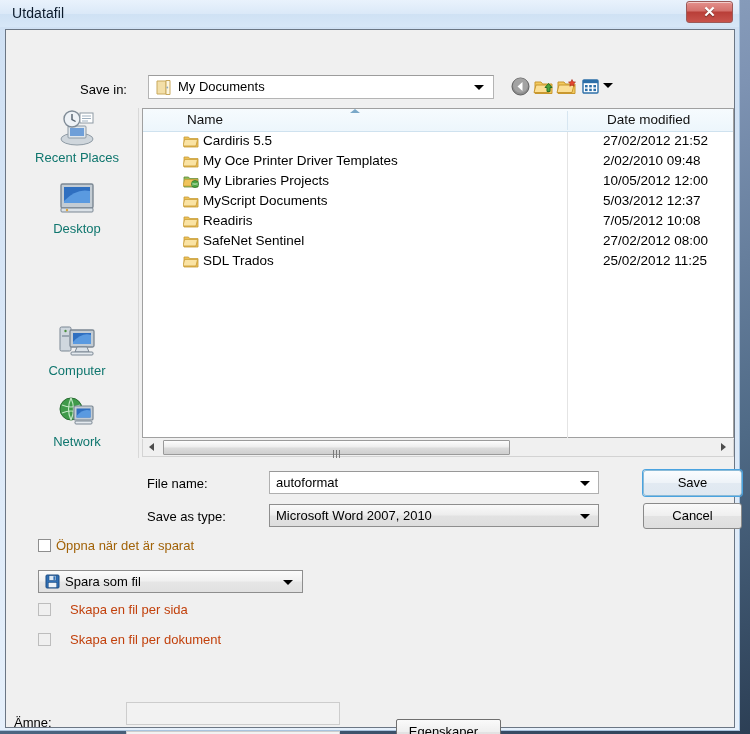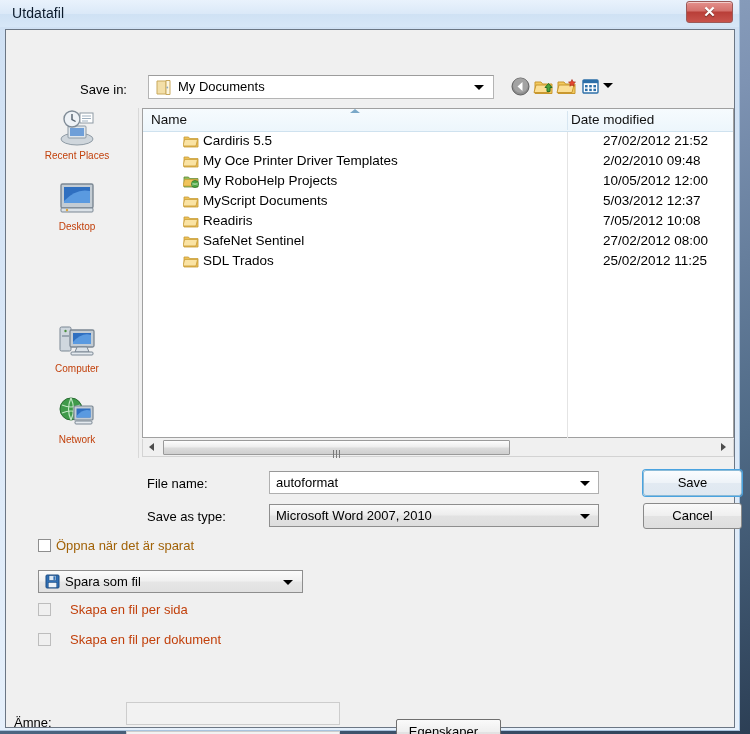--- a/index.html
+++ b/index.html
@@ -125,21 +125,21 @@
     background: #f0f0f0;
     border-right: 1px solid #d8d8d8;
   }
   .place {
     position: absolute;
     left: 0; width: 124px; height: 70px;
     text-align: center;
     cursor: pointer;
   }
   .place .ico { display:block; margin: 0 auto 2px; width: 42px; height: 40px; }
-  .place .lbl { font-size: 10px; color: #c2410c; }
+  .place .lbl { font-size: 13px; color: #0f766e; }
 
   
   #listwrap {
     position: absolute; left: 136px; top: 78px;
     width: 592px; height: 330px;
     background: #fff;
     border: 1px solid #a0a0a0;
   }
   #colhdr {
     position: relative;
@@ -149,21 +149,21 @@
   }
   #colhdr .sortarrow {
     position: absolute; left: 207px; top: 0px;
     width: 0; height: 0;
     border-left: 5px solid transparent;
     border-right: 5px solid transparent;
     border-bottom: 4px solid #7aa8c8;
   }
   #colhdr .ch {
     position: absolute; top: 3px;
-    font-size: 13.5px; color: #111;
+    font-size: 13.5px; color: #111; margin-left: 36px;
   }
   #ch-name { left: 8px; }
   #ch-date { left: 428px; }
   #colhdr .divider {
     position: absolute; left: 424px; top: 2px;
     width: 1px; height: 19px;
     background: #d7e6f1;
   }
   #rows { position: relative; }
   .row {
@@ -487,21 +487,21 @@
             <div class="fdate">2/02/2010 09:48</div>
           </div>
 
           <div class="row">
             <svg class="fico" viewBox="0 0 16 15">
               <path d="M1 3 h4.5 l1.2 1.6 h8.3 v8.4 h-14 z" fill="#8fbe5e" stroke="#5f8a35" stroke-width=".8"></path>
               <path d="M1.6 5.4 h13 l-1.6 6.6 h-13 z" fill="#f0c45c" stroke="#c69a33" stroke-width=".8"></path>
               <circle cx="12" cy="10" r="3.6" fill="#4aa63e" stroke="#2d6b26" stroke-width=".7"></circle>
               <path d="M8.6 9 q3.4 1.6 6.8 0 M8.6 11.2 q3.4 -1.6 6.8 0" stroke="#cbe9c4" stroke-width=".6" fill="none"></path>
             </svg>
-            <div class="fname">My RoboHelp Projects</div>
+            <div class="fname">My Libraries Projects</div>
             <div class="fdate">10/05/2012 12:00</div>
           </div>
 
           <div class="row">
             <svg class="fico" viewBox="0 0 16 15">
               <path d="M1 3 h4.5 l1.2 1.6 h8.3 v8.4 h-14 z" fill="#f0c45c" stroke="#c69a33" stroke-width=".8"></path>
               <path d="M1.6 5.4 h13 l-1.6 6.6 h-13 z" fill="#fae3a4" stroke="#c69a33" stroke-width=".8"></path>
             </svg>
             <div class="fname">MyScript Documents</div>
             <div class="fdate">5/03/2012 12:37</div>

